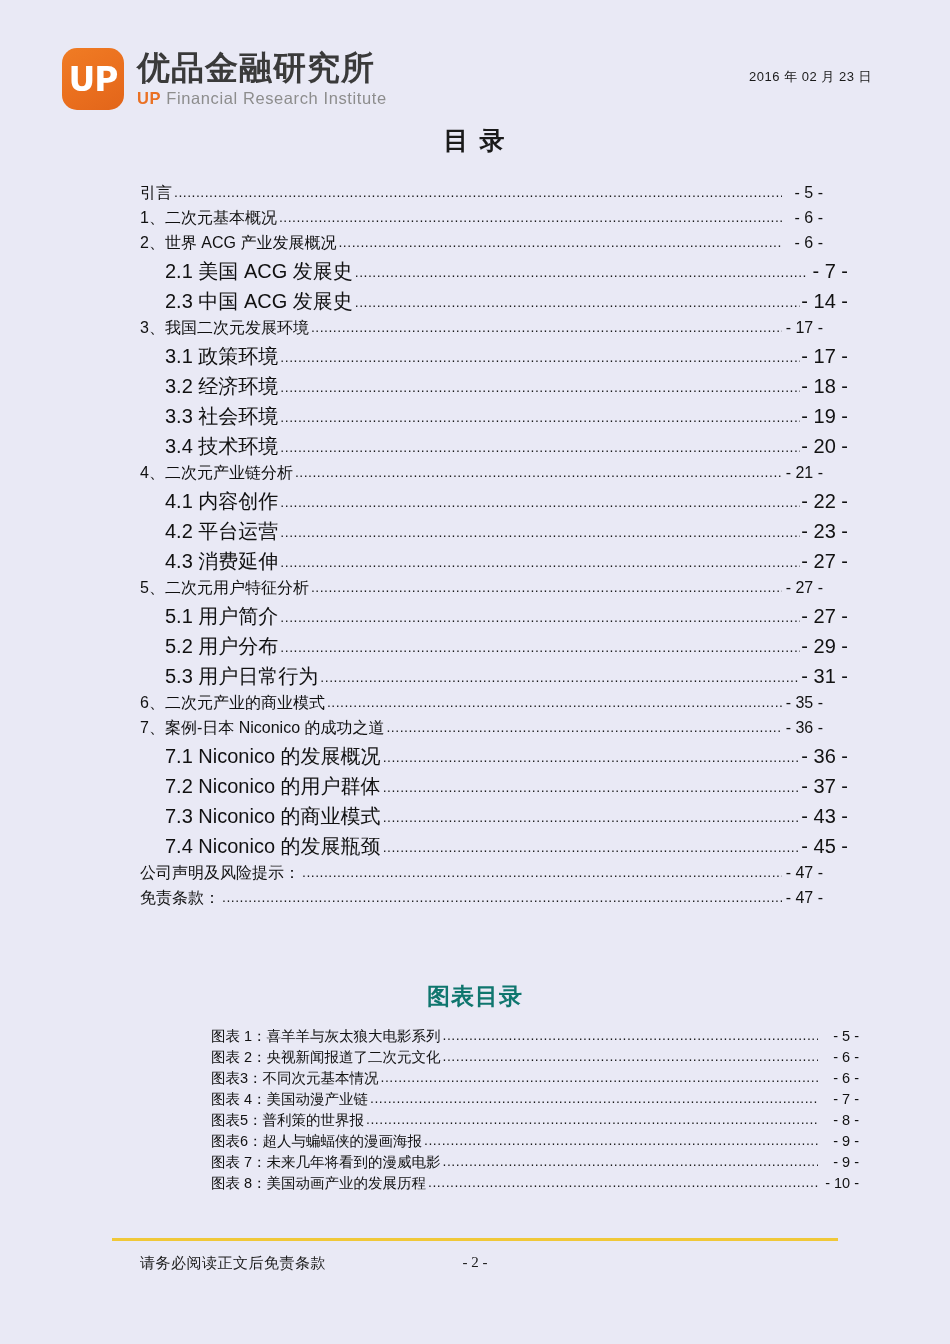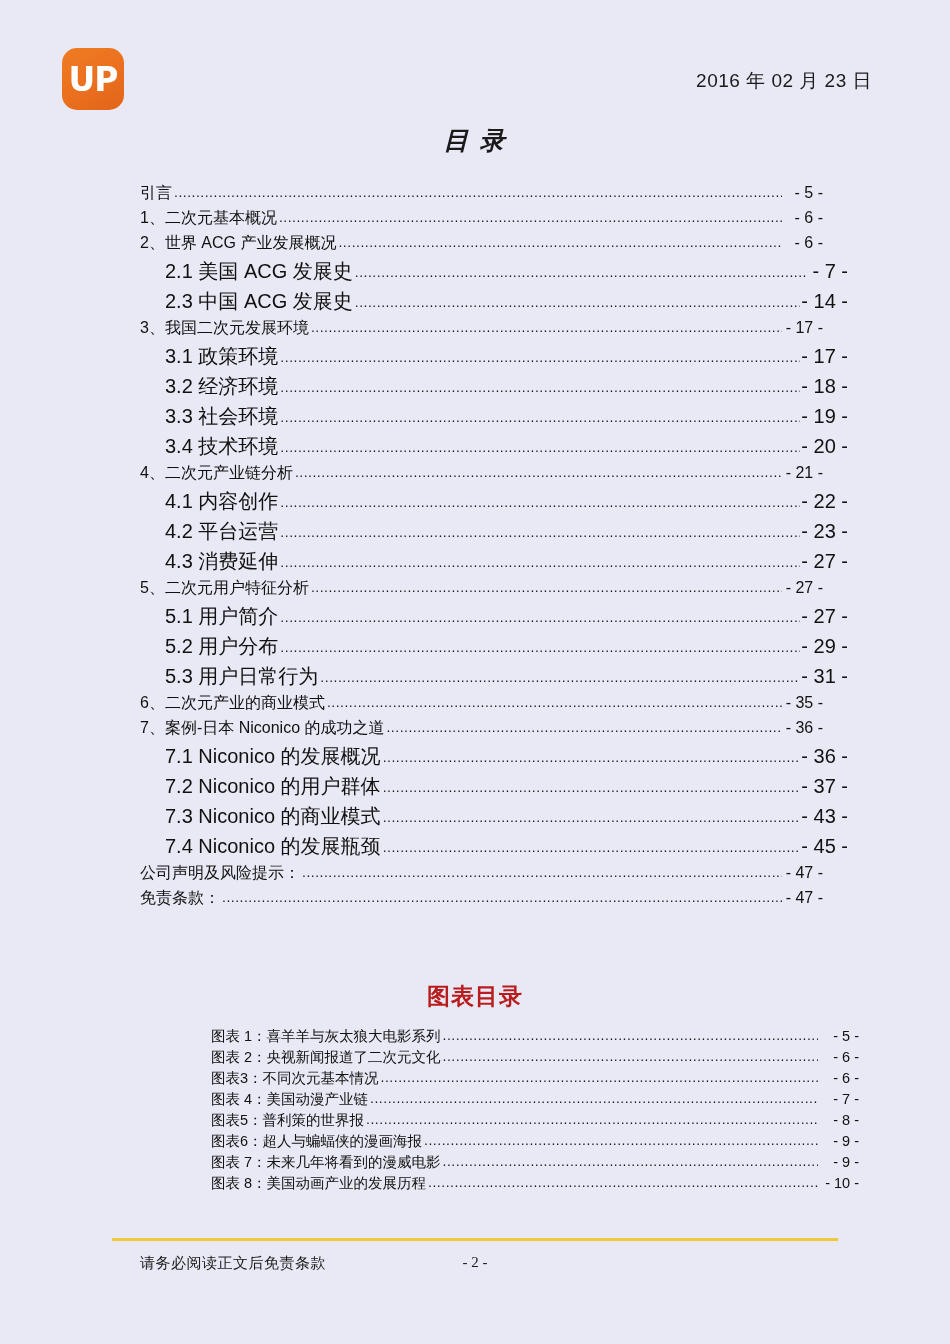--- a/index.html
+++ b/index.html
@@ -72,49 +72,48 @@
     white-space: nowrap;
   }
   .brand-en .up {
     color: #ea7124;
     font-weight: bold;
   }
   .doc-date {
     position: absolute;
     right: 78px;
     top: 68px;
-    font-size: 19px;
+    font-size: 13px;
     color: #1a1a1a;
     letter-spacing: 0.5px;
     white-space: nowrap;
     text-align: right;
   }
 
   
   .toc-title {
     position: absolute;
     left: 0;
     top: 124px;
     width: 950px;
     text-align: center;
     font-size: 25px;
     font-weight: bold;
     color: #1a1a1a;
     letter-spacing: 2px;
-    font-style: italic;
   }
   .fig-title {
     position: absolute;
     left: 0;
     top: 981px;
     width: 950px;
     text-align: center;
     font-size: 23px;
     font-weight: bold;
-    color: #b91c1c;
+    color: #0f766e;
     letter-spacing: 1px;
   }
 
   
   .toc-list {
     position: absolute;
     left: 140px;
     top: 183px;
     width: 683px;
   }
@@ -204,20 +203,24 @@
   }
 </style>
 </head>
 <body>
 
 <div class="header">
   <div class="brand">
     <div class="logo-mark">
       <span>UP</span>
     </div>
+    <div class="brand-text">
+      <div class="brand-cn">优品金融研究所</div>
+      <div class="brand-en"><span class="up">UP</span><span> Financial Research Institute</span></div>
+    </div>
   </div>
   <div class="doc-date">2016 年 02 月 23 日</div>
 </div>
 
 <div class="toc-title">目  录</div>
 
 <div class="toc-list">
     <div class="toc-row lv1">
       <span class="toc-label">引言</span>
       <span class="toc-dots"></span>

